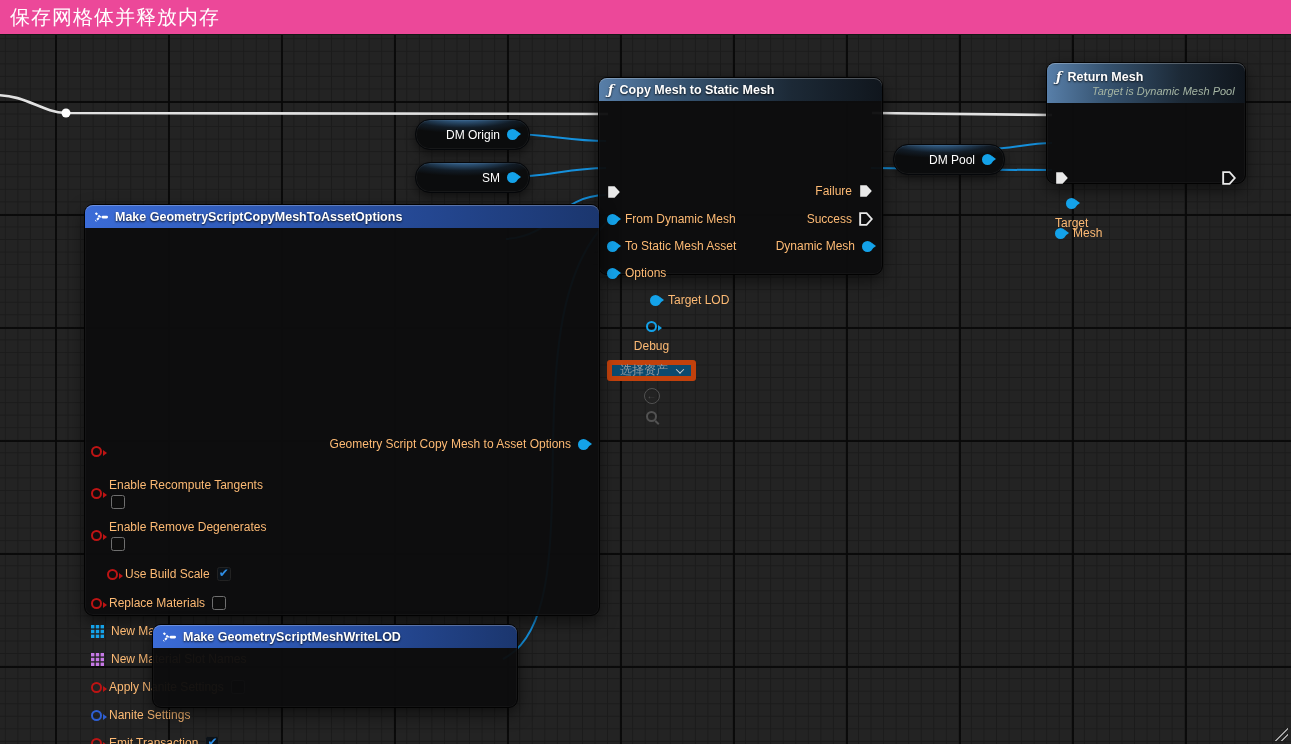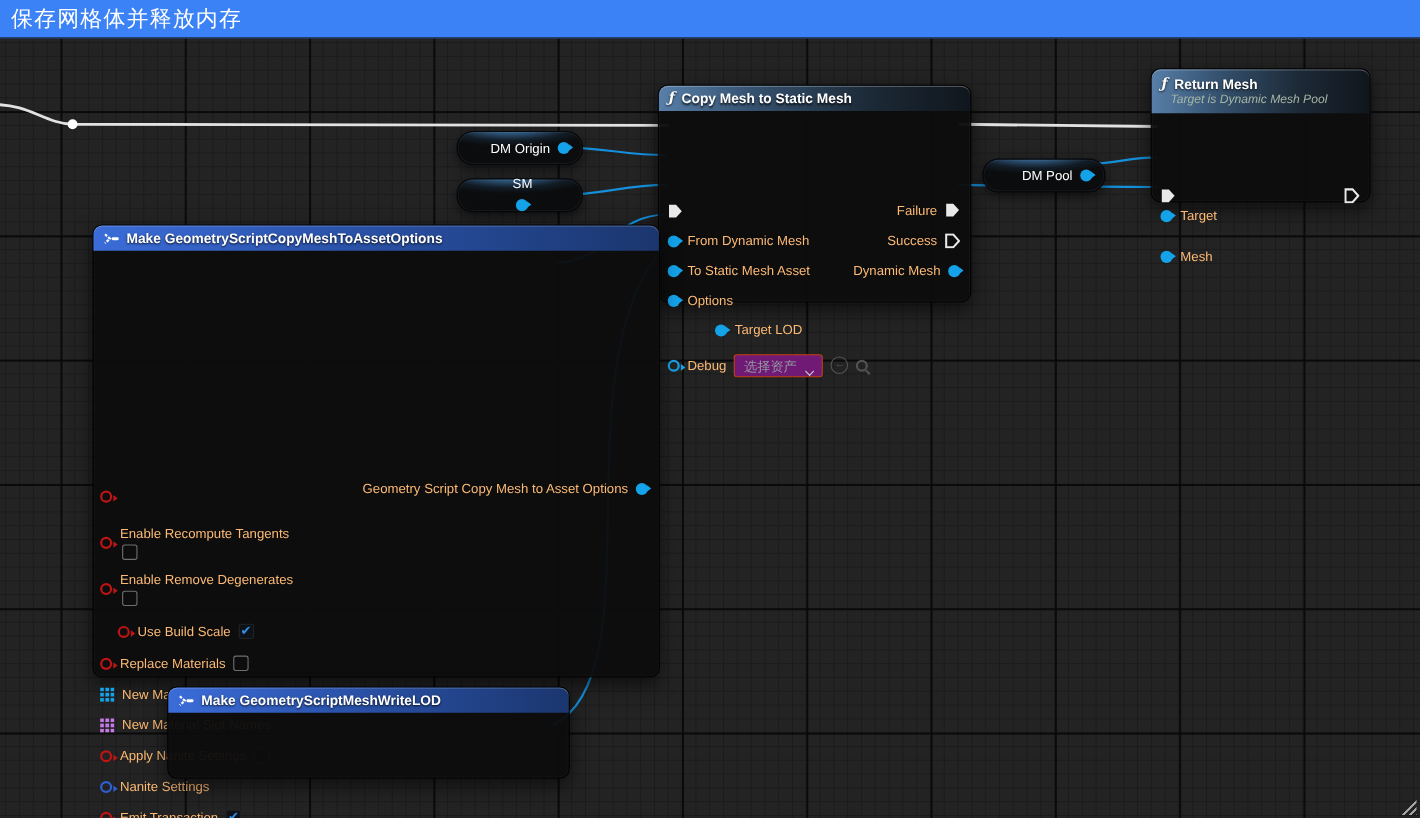--- a/index.html
+++ b/index.html
@@ -15,21 +15,21 @@
       linear-gradient(to bottom, rgba(8,8,8,.9) 2px, transparent 2px),
       linear-gradient(to right, #1b1b1b 1px, transparent 1px),
       linear-gradient(to bottom, #1b1b1b 1px, transparent 1px);
     background-size:113px 113px,113px 113px,12.5556px 12.5556px,12.5556px 12.5556px;
     background-position:55px 101px,55px 101px,55px 101px,55px 101px;
   }
 
   
   .title-bar {
     position:absolute; left:0; top:0; width:1291px; height:35px; z-index:9;
-    background:#3b82f6; border-bottom:1px solid #161616;
+    background:#ec4899; border-bottom:1px solid #161616;
     display:flex; align-items:center; padding-left:10px;
     color:#ffffff; font-size:20px; letter-spacing:1px;
   }
 
   
   svg.wires { position:absolute; left:0; top:0; z-index:1; }
   .wire-exec { stroke:var(--wire-exec); stroke-width:2.6; fill:none; }
   .wire-obj  { stroke:var(--wire-object); stroke-width:2; fill:none; }
 
   
@@ -45,21 +45,21 @@
     border-radius:8px 8px 0 0; height:23px;
     color:#fff; font-weight:bold; font-size:12.5px;
     text-shadow:0 1px 2px rgba(0,0,0,.85);
     box-shadow:inset 0 1px 0 rgba(255,255,255,.25);
     white-space:nowrap; overflow:hidden;
   }
   .hdr-fn   { background:linear-gradient(90deg, var(--header-function) 0%, #35526f 30%, #1c2936 68%, #10161d 100%); }
   .hdr-make { background:linear-gradient(90deg, var(--header-make) 0%, #2a52a8 45%, #1b366e 100%); }
   .hdr-two  { height:40px; flex-direction:column; align-items:flex-start; justify-content:center; gap:1px; padding:3px 9px; }
   .hdr-line1 { display:flex; align-items:center; gap:6px; }
-  .hdr-sub  { font-weight:normal; font-style:italic; font-size:11px; color:#a5b5a3; text-shadow:none; margin-left:8px; }
+  .hdr-sub  { font-weight:normal; font-style:italic; font-size:11px; color:#a5b5a3; text-shadow:none; margin-left:36px; }
   .fn-icon { font-style:italic; font-family:"DejaVu Serif",serif; font-size:13px; font-weight:bold; }
   .make-icon { display:inline-flex; align-items:center; }
 
   .pin-row { position:absolute; display:flex; align-items:center; gap:7px; height:16px; }
   .pin-row-out { position:absolute; display:flex; align-items:center; gap:7px; height:16px; justify-content:flex-end; }
   .pin-col { display:flex; flex-direction:column; gap:3px; align-items:flex-start; }
   .lbl { color:#fdba74; white-space:nowrap; }
 
   
   .pin { position:relative; width:11px; height:11px; border-radius:50%; flex:none; }
@@ -83,22 +83,22 @@
 
   
   .cb { width:14px; height:14px; border:1px solid #6f6f6f; border-radius:2.5px;
         background:#0d0d0d; position:relative; flex:none; }
   .cb.checked { border-color:#1e2averifying; }
   .cb.checked { border-color:#222; background:#0c1218; }
   .cb.checked::after { content:"✔"; position:absolute; left:1px; top:-2px;
         color:var(--check); font-size:12px; font-weight:bold; }
 
   
-  .dd { height:21px; display:inline-flex; align-items:flex-end; gap:9px; padding:0 8px;
-        background:#701a75; border:1px solid #c2410c; border-radius:3px;
+  .dd { height:21px; display:inline-flex; align-items:center; gap:9px; padding:0 8px;
+        background:#0c4a6e; border:5px solid #c2410c; border-radius:3px;
         color:#949ba1; font-size:12px; white-space:nowrap; }
   .chev-dn { width:6px; height:6px; border-right:1.7px solid #cfcfcf; border-bottom:1.7px solid #cfcfcf;
         transform:rotate(45deg) translate(-1px,-1px); flex:none; }
 
   .icon-circle-arrow { width:16px; height:16px; border:1.5px solid #525252; border-radius:50%;
         color:#525252; display:inline-flex; align-items:center; justify-content:center;
         font-size:10px; line-height:1; flex:none; }
   .icon-magnifier { position:relative; width:11px; height:11px; border:2px solid #525252;
         border-radius:50%; flex:none; }
   .icon-magnifier::after { content:""; position:absolute; width:2px; height:5px;
@@ -180,21 +180,21 @@
     <div class="pin-row" style="left:8px; top:187px;">
       <span class="pin filled c-object"></span>
       <span class="lbl">Options</span>
     </div>
 
     <div class="pin-row" style="left:8px; top:214px;margin-left:43px;">
       <span class="pin filled c-object"></span>
       <span class="lbl">Target LOD</span>
     </div>
 
-    <div class="pin-row" style="left:8px; top:243px; height:22px;">
+    <div class="pin-row" style="left:8px; top:243px; height:22px;flex-direction:column;">
       <span class="pin hollow c-object"></span>
       <span class="lbl">Debug</span>
       <span class="dd">
         <span>选择资产</span>
         <span class="chev-dn"></span>
       </span>
       <span class="icon-circle-arrow">
         <span>←</span>
       </span>
       <span class="icon-magnifier"></span>
@@ -214,36 +214,36 @@
       <svg class="exec-pin" width="14" height="14" viewBox="0 0 12 12">
         <path d="M1 1 L6.5 1 L11 6 L6.5 11 L1 11 Z" fill="#e9e9e9"></path>
       </svg>
     </div>
     <div class="pin-row-out" style="right:9px; top:107px;">
       <svg class="exec-pin" width="14" height="14" viewBox="0 0 12 12">
         <path d="M1 1 L6.5 1 L11 6 L6.5 11 L1 11 Z" fill="none" stroke="#e9e9e9" stroke-width="1.6"></path>
       </svg>
     </div>
 
-    <div class="pin-row" style="left:8px; top:125px;">
+    <div class="pin-row" style="left:8px; top:135px;flex-direction:column;">
       <span class="pin filled c-object"></span>
       <span class="lbl">Target</span>
     </div>
 
     <div class="pin-row" style="left:8px; top:162px;">
       <span class="pin filled c-object"></span>
       <span class="lbl">Mesh</span>
     </div>
   </div>
 
   <div class="vnode" style="left:415px; top:119px; width:115px;">
     <span>DM Origin</span>
     <span class="pin filled c-object" style="margin-right:2px;"></span>
   </div>
-  <div class="vnode" style="left:415px; top:162px; width:115px;flex-direction:column;">
+  <div class="vnode" style="left:415px; top:162px; width:115px;">
     <span>SM</span>
     <span class="pin filled c-object" style="margin-right:2px;"></span>
   </div>
   <div class="vnode" style="left:893px; top:133px; width:112px;margin-top:11px;">
     <span>DM Pool</span>
     <span class="pin filled c-object" style="margin-right:2px;"></span>
   </div>
 
   <div class="node" style="left:84px; top:204px; width:516px; height:412px;">
     <div class="node-header hdr-make">

